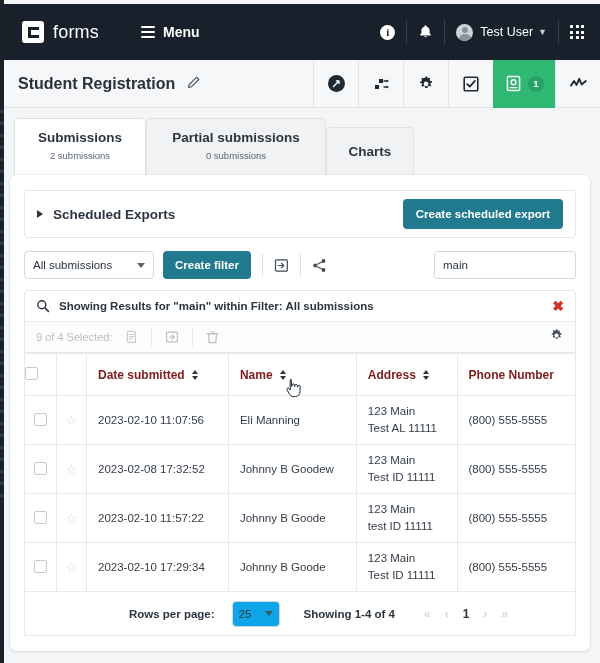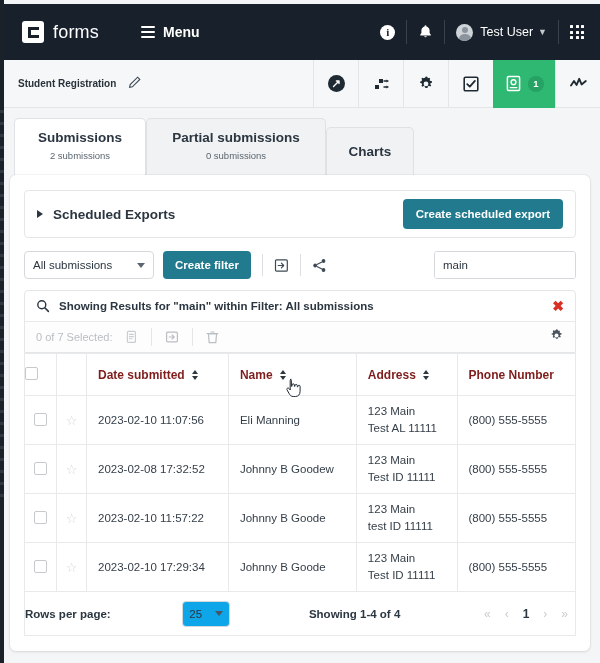--- a/index.html
+++ b/index.html
@@ -77,21 +77,21 @@
   .grid-icon { display: grid; grid-template-columns: repeat(3, 3px); gap: 2.5px; }
   .grid-icon i { width: 3px; height: 3px; background: #ffffff; border-radius: .5px; display: block; }
 
   
   .formbar {
     position: absolute; left: 4px; top: 60px; right: 0; height: 48px;
     background: #f6f7f8; border-bottom: 1px solid #e3e5e7;
     display: flex; align-items: center;
   }
   .form-title {
-    margin-left: 14px; font-size: 10px; font-weight: 700; color: #28323c;
+    margin-left: 14px; font-size: 16px; font-weight: 700; color: #28323c;
   }
   .pencil { margin-left: 12px; color: #3d4a56; }
   .formbar-right { margin-left: auto; display: flex; align-items: stretch; height: 48px; }
   .fb-cell {
     width: 45px; display: flex; align-items: center; justify-content: center;
     border-left: 1px solid #e3e5e7; cursor: pointer;
   }
   .fb-cell.wide { width: 62px; }
   .fb-cell.active { background: #2eb872; border-left-color: #2eb872; gap: 6px; }
   .badge-count {
@@ -222,21 +222,21 @@
   table.grid td {
     height: 49px; font-size: 11.5px; color: #343e48; padding: 0 11px; vertical-align: middle;
   }
   .addr-l1 { line-height: 1.5; }
   .addr-l2 { line-height: 1.5; }
   .star { color: #d3d7da; font-size: 13px; }
 
   
   .pagination {
     margin: 0 6px; height: 44px; border: 1px solid #e7e9eb; border-top: none;
-    display: flex; align-items: center; justify-content: space-between; gap: 8px;
+    display: flex; align-items: center; justify-content: center; gap: 8px; padding-left: 44px;
   }
   .rpp-label { font-size: 11.5px; color: #2b3641; font-weight: 600; }
   .rpp-select {
     margin-left: 9px; width: 48px; height: 26px; border: 1px solid #d6d9dc; border-radius: 4px;
     display: flex; align-items: center; padding: 0 6px; font-size: 11.5px; color: #2b3641;
     cursor: pointer; background: #0ea5e9;
   }
   .rpp-caret {
     margin-left: auto; width: 0; height: 0;
     border-top: 5px solid #4a545e; border-left: 4px solid transparent; border-right: 4px solid transparent;
@@ -450,21 +450,21 @@
     <div class="results-box">
       <div class="results-bar">
         <svg width="14" height="14" viewBox="0 0 14 14">
           <circle cx="5.8" cy="5.7" r="4" fill="none" stroke="#2b3641" stroke-width="1.4"></circle>
           <path d="M8.8 8.8 12.4 12.4" stroke="#2b3641" stroke-width="1.6" stroke-linecap="round"></path>
         </svg>
         <span class="results-text">Showing Results for "main" within Filter: All submissions</span>
         <span class="close-x">✖</span>
       </div>
       <div class="select-bar">
-        <span class="sel-count">0 of 7 Selected:</span>
+        <span class="sel-count">9 of 4 Selected:</span>
         <span class="sb-icons">
           <span class="icon-btn">
             <svg width="13" height="14" viewBox="0 0 13 14">
               <rect x="2.4" y="1.4" width="8" height="11" rx="1" fill="none" stroke="#c9ced3" stroke-width="1.2"></rect>
               <path d="M4.4 4.4h4M4.4 6.6h4M4.4 8.8h2.6" stroke="#c9ced3" stroke-width="1.1" stroke-linecap="round"></path>
             </svg>
           </span>
           <span class="sb-div"></span>
           <span class="icon-btn">
             <svg width="14" height="14" viewBox="0 0 14 14">

